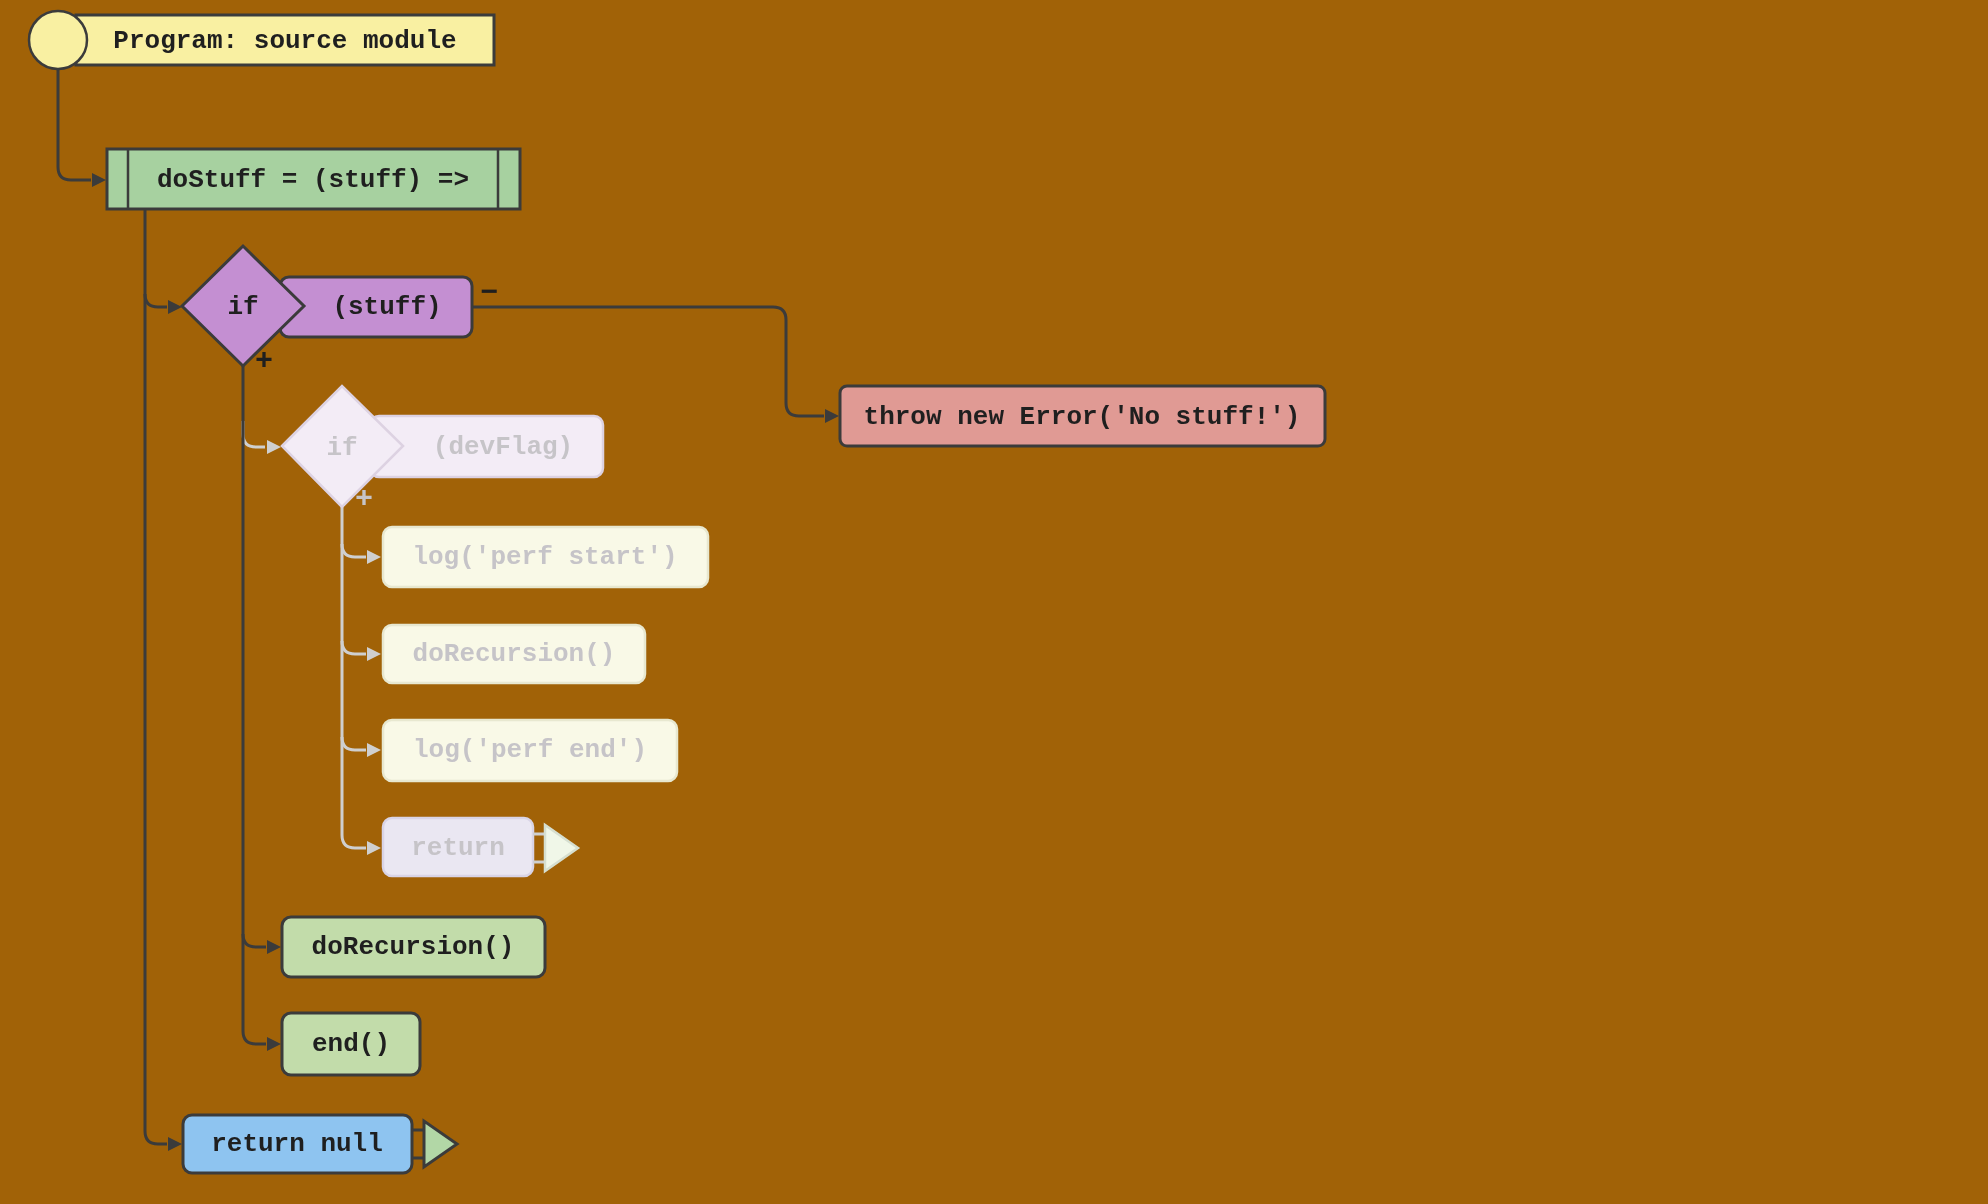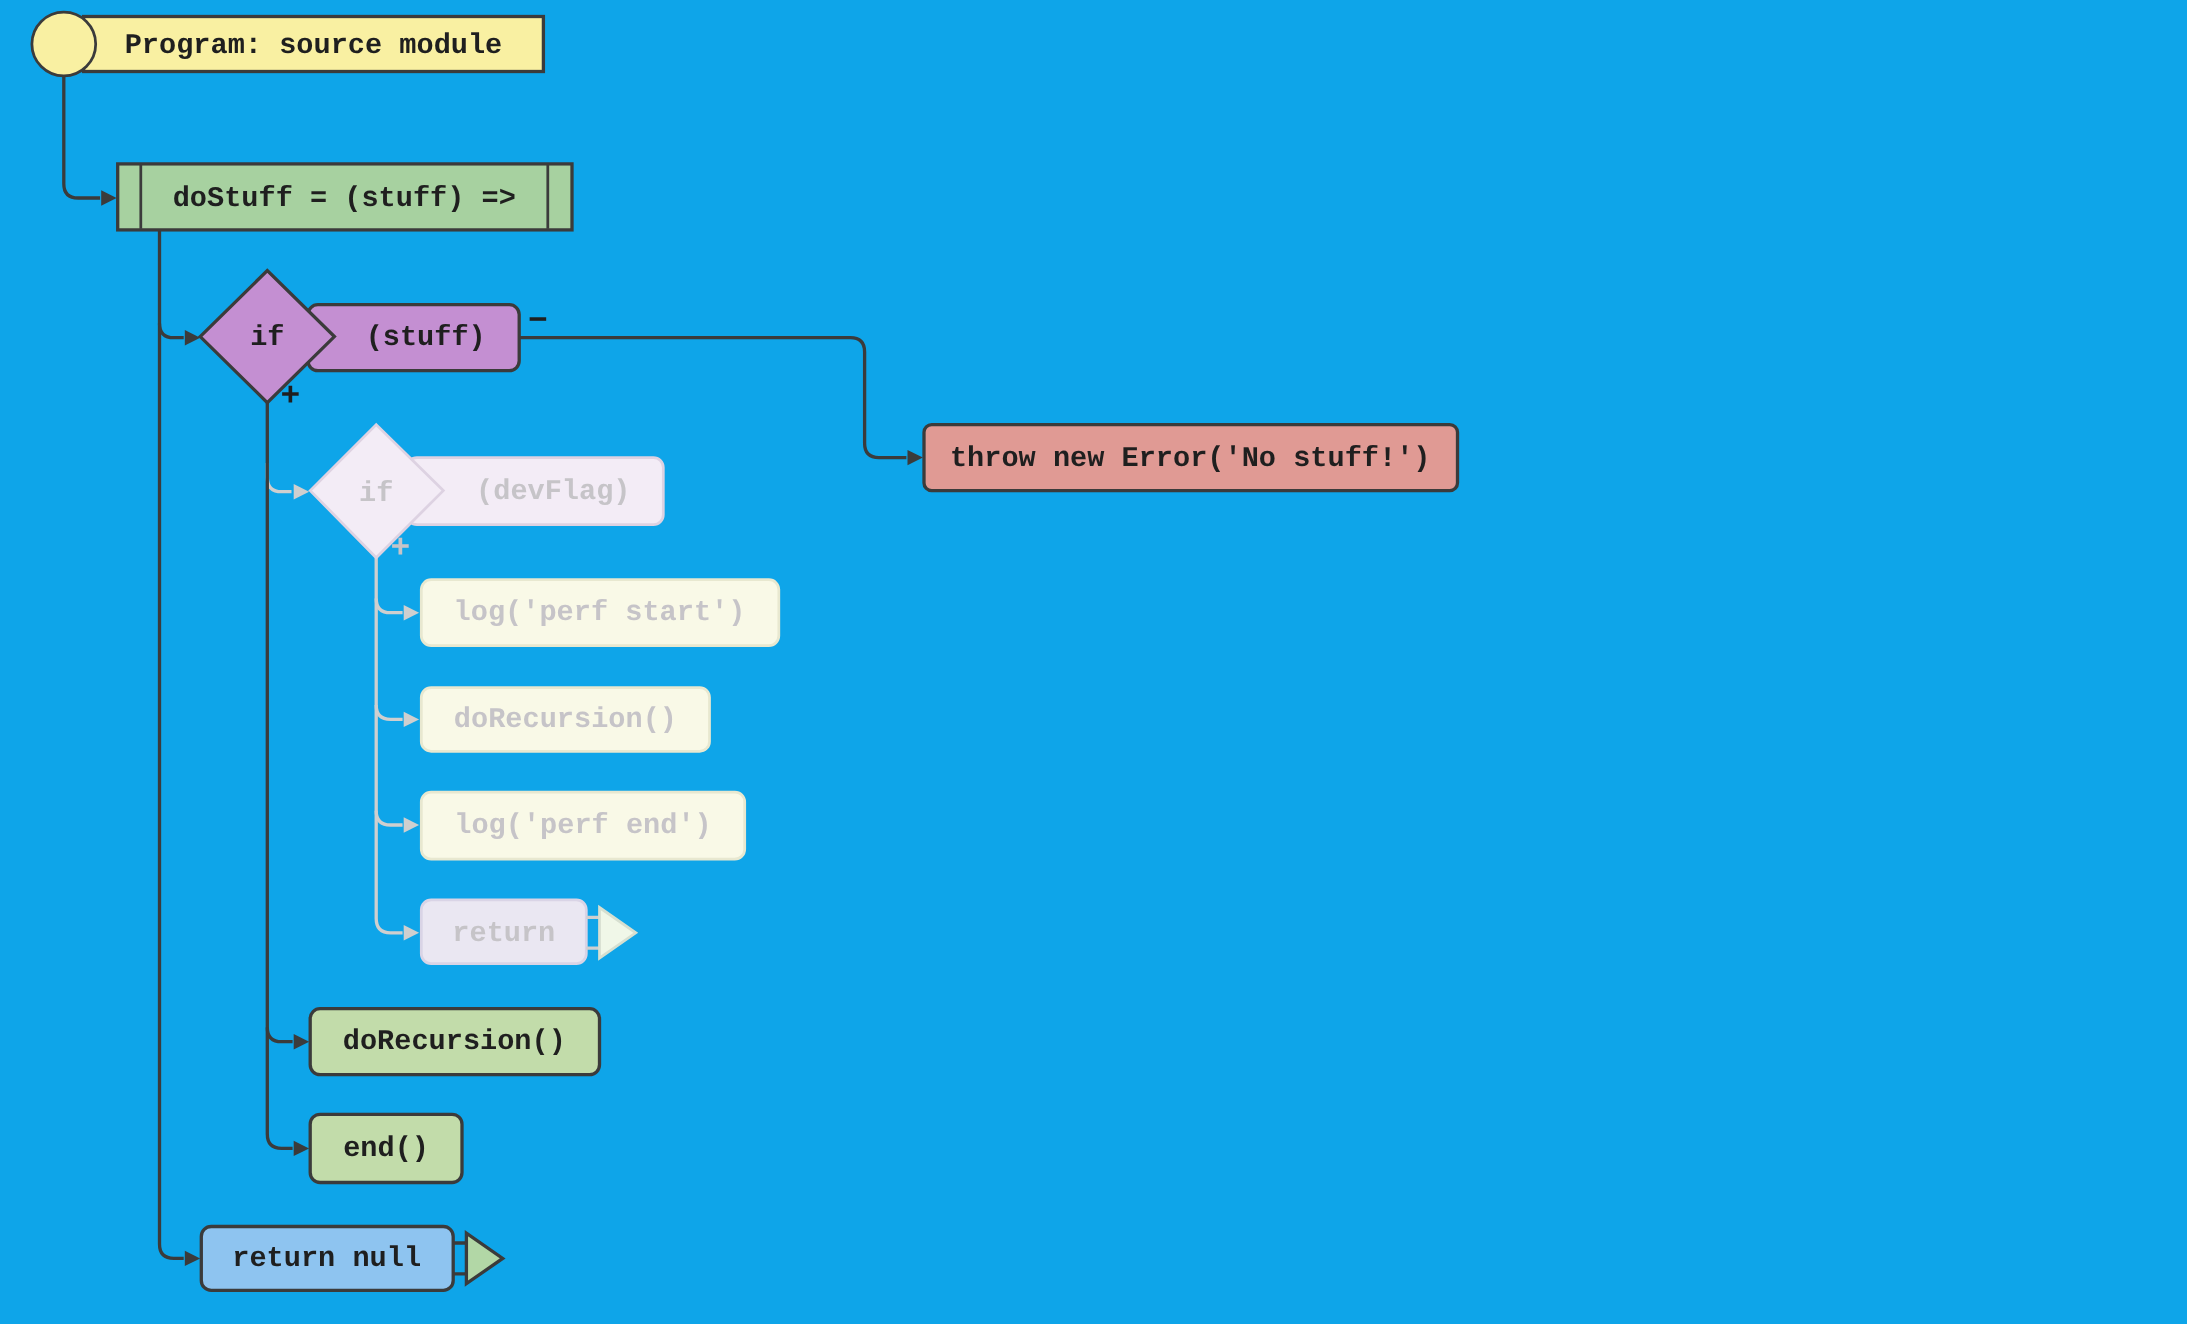--- a/index.html
+++ b/index.html
@@ -1,16 +1,16 @@
 <!DOCTYPE html>
 <html><head>
 <meta charset="utf-8">
 <style>
   html,body{margin:0;padding:0;background:#ffffff;}
-  .stage{width:1988px;height:1204px;background:#0ea5e9;position:relative;overflow:hidden;}
+  .stage{width:1988px;height:1204px;background:#a16207;position:relative;overflow:hidden;}
   svg{display:block;}
   
   .edge{fill:none;stroke:#3b3b3b;stroke-width:3;}
   .edge.faded{stroke:#cfcfcf;}
   .ah{fill:#3b3b3b;stroke:none;}
   .ah.faded{fill:#cfcfcf;}
   
   .n{stroke:#3b3b3b;stroke-width:3;}
   .n.thin{stroke-width:2.5;}
   .nf-purple{stroke:#ddd2e2;stroke-width:2.5;}

